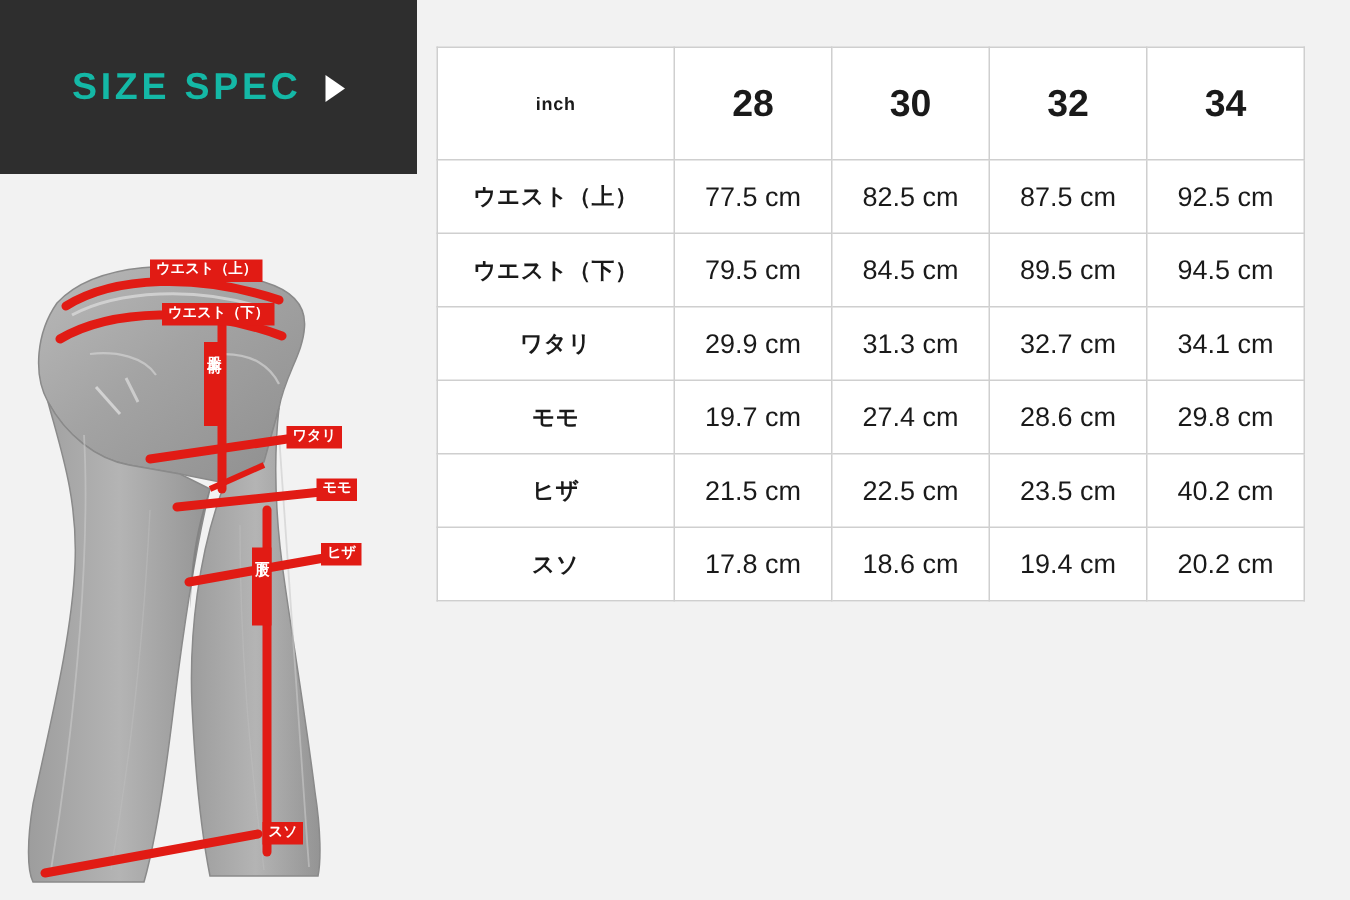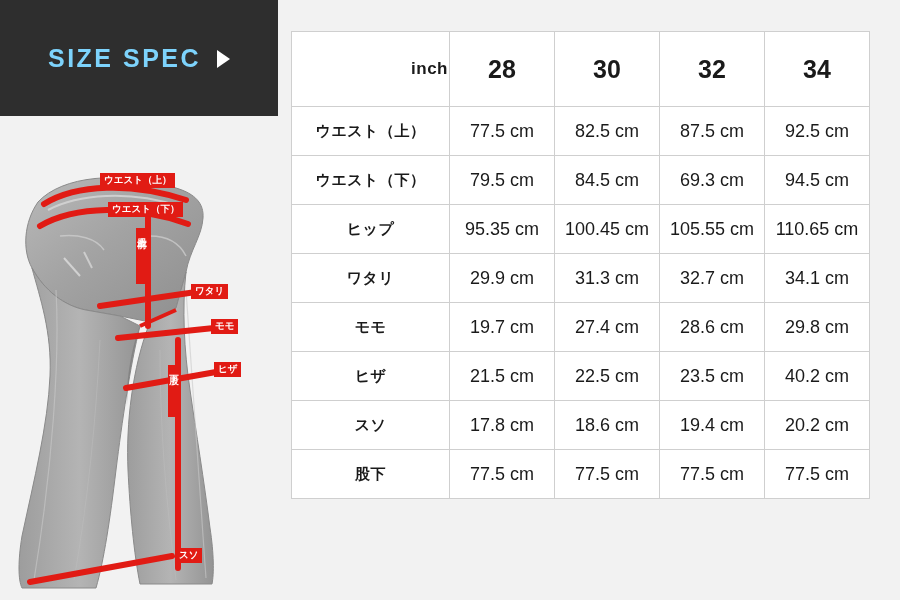--- a/index.html
+++ b/index.html
@@ -32,21 +32,21 @@
     display: flex;
     align-items: center;
     justify-content: center;
   }
   #size-spec-banner .banner-inner {
     display: flex;
     align-items: center;
     gap: 16px;
   }
   #size-spec-title {
-    color: #7dd3fc;
+    color: #14b8a6;
     font-size: 25px;
     font-weight: bold;
     letter-spacing: 2.5px;
   }
   #size-spec-arrow {
     width: 0; height: 0;
     border-left: 13px solid #ffffff;
     border-top: 9px solid transparent;
     border-bottom: 9px solid transparent;
     margin-top: 2px;
@@ -112,24 +112,23 @@
     border: 1px solid #cfcfcf;
     text-align: center;
     vertical-align: middle;
     color: #1a1a1a;
     background: #ffffff;
   }
   table#spec-table thead th {
     height: 72px;
   }
   table#spec-table thead th.inch-head {
-    font-size: 17px;
+    font-size: 12px;
     font-weight: bold;
     letter-spacing: 0.5px;
-    text-align: right;
   }
   table#spec-table thead th.size-head {
     font-size: 25px;
     font-weight: bold;
     text-align: center;
   }
   table#spec-table tbody td {
     height: 46px;
     font-size: 18px;
   }
@@ -255,29 +254,22 @@
         <td class="row-label">ウエスト（上）</td>
         <td>77.5 cm</td>
         <td>82.5 cm</td>
         <td>87.5 cm</td>
         <td>92.5 cm</td>
       </tr>
       <tr>
         <td class="row-label">ウエスト（下）</td>
         <td>79.5 cm</td>
         <td>84.5 cm</td>
-        <td>69.3 cm</td>
+        <td>89.5 cm</td>
         <td>94.5 cm</td>
-      </tr>
-      <tr>
-        <td class="row-label">ヒップ</td>
-        <td>95.35 cm</td>
-        <td>100.45 cm</td>
-        <td>105.55 cm</td>
-        <td>110.65 cm</td>
       </tr>
       <tr>
         <td class="row-label">ワタリ</td>
         <td>29.9 cm</td>
         <td>31.3 cm</td>
         <td>32.7 cm</td>
         <td>34.1 cm</td>
       </tr>
       <tr>
         <td class="row-label">モモ</td>
@@ -293,22 +285,15 @@
         <td>23.5 cm</td>
         <td>40.2 cm</td>
       </tr>
       <tr>
         <td class="row-label">スソ</td>
         <td>17.8 cm</td>
         <td>18.6 cm</td>
         <td>19.4 cm</td>
         <td>20.2 cm</td>
       </tr>
-      <tr>
-        <td class="row-label">股下</td>
-        <td>77.5 cm</td>
-        <td>77.5 cm</td>
-        <td>77.5 cm</td>
-        <td>77.5 cm</td>
-      </tr>
     </tbody>
   </table>
 </div>
 
 </body></html>

